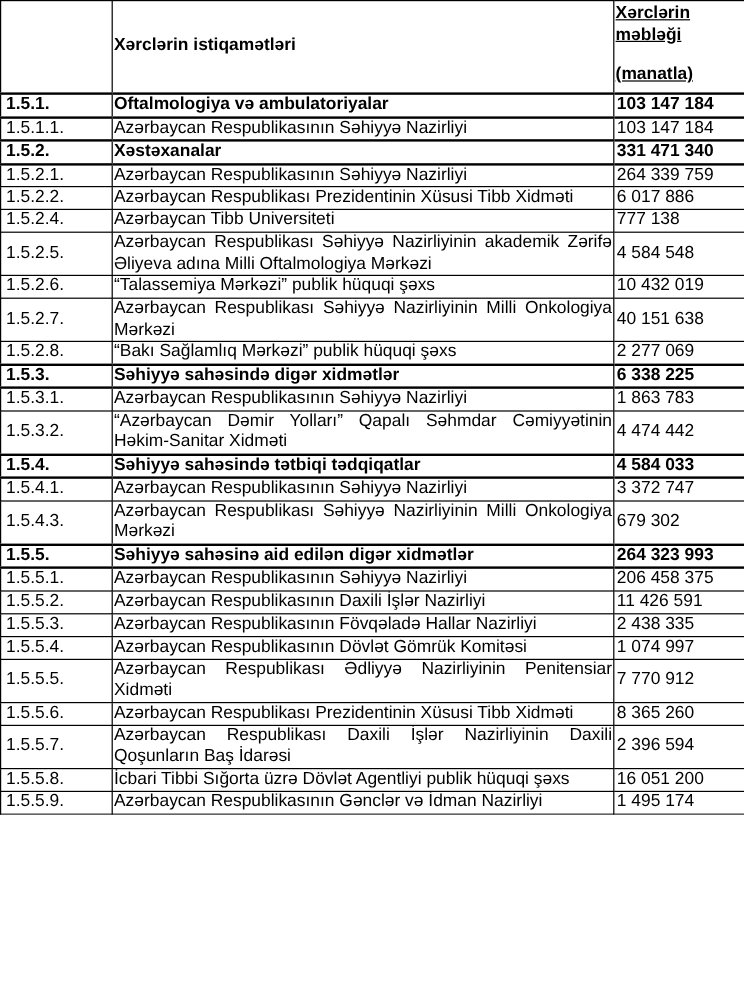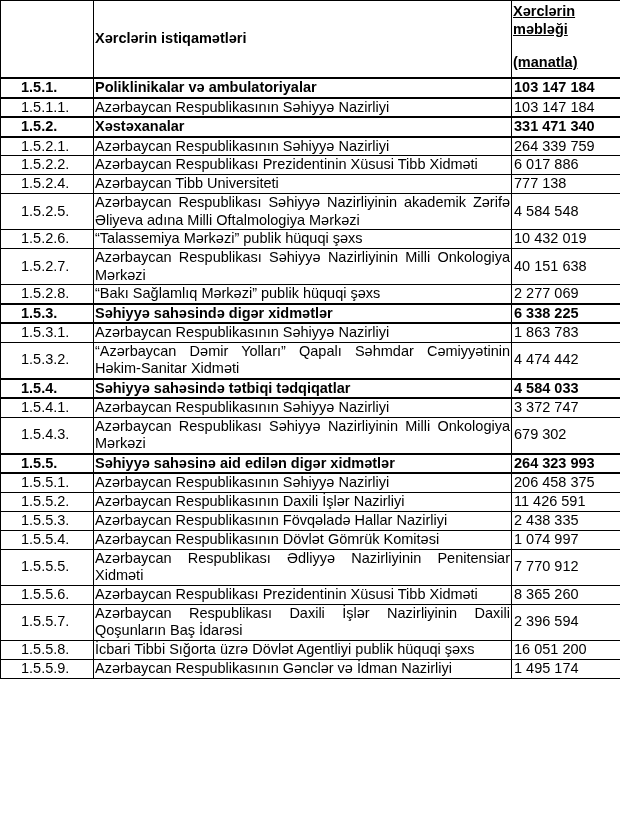--- a/index.html
+++ b/index.html
@@ -35,21 +35,21 @@
     text-align: left;
     height: 74px;
   }
   th.h-amount {
     vertical-align: top;
     padding-top: 2px;
     text-decoration: underline;
   }
   th.h-amount .spacer { height: 16px; }
   tbody td.code {
-    padding-left: 20px;
+    padding-left: 4px;
   }
   tbody tr {
     height: 19px;
   }
   tbody td.name { text-align: left; }
   tbody td.name.justify { text-align: justify; }
   tbody td.amount { white-space: nowrap; padding-left: 2px; }
   tr.section td {
     font-weight: bold;
     border-top-width: 2px;
@@ -74,21 +74,21 @@
         <th class="h-amount">
           <div>Xərclərin məbləği</div>
           <div class="spacer"></div>
           <div>(manatla)</div>
         </th>
       </tr>
     </thead>
     <tbody>
         <tr class="section">
     <td class="code">1.5.1.</td>
-    <td class="name">Poliklinikalar və ambulatoriyalar</td>
+    <td class="name">Oftalmologiya və ambulatoriyalar</td>
     <td class="amount">103 147 184</td>
   </tr>
         <tr>
     <td class="code">1.5.1.1.</td>
     <td class="name">Azərbaycan Respublikasının Səhiyyə Nazirliyi</td>
     <td class="amount">103 147 184</td>
   </tr>
         <tr class="section">
     <td class="code">1.5.2.</td>
     <td class="name">Xəstəxanalar</td>

